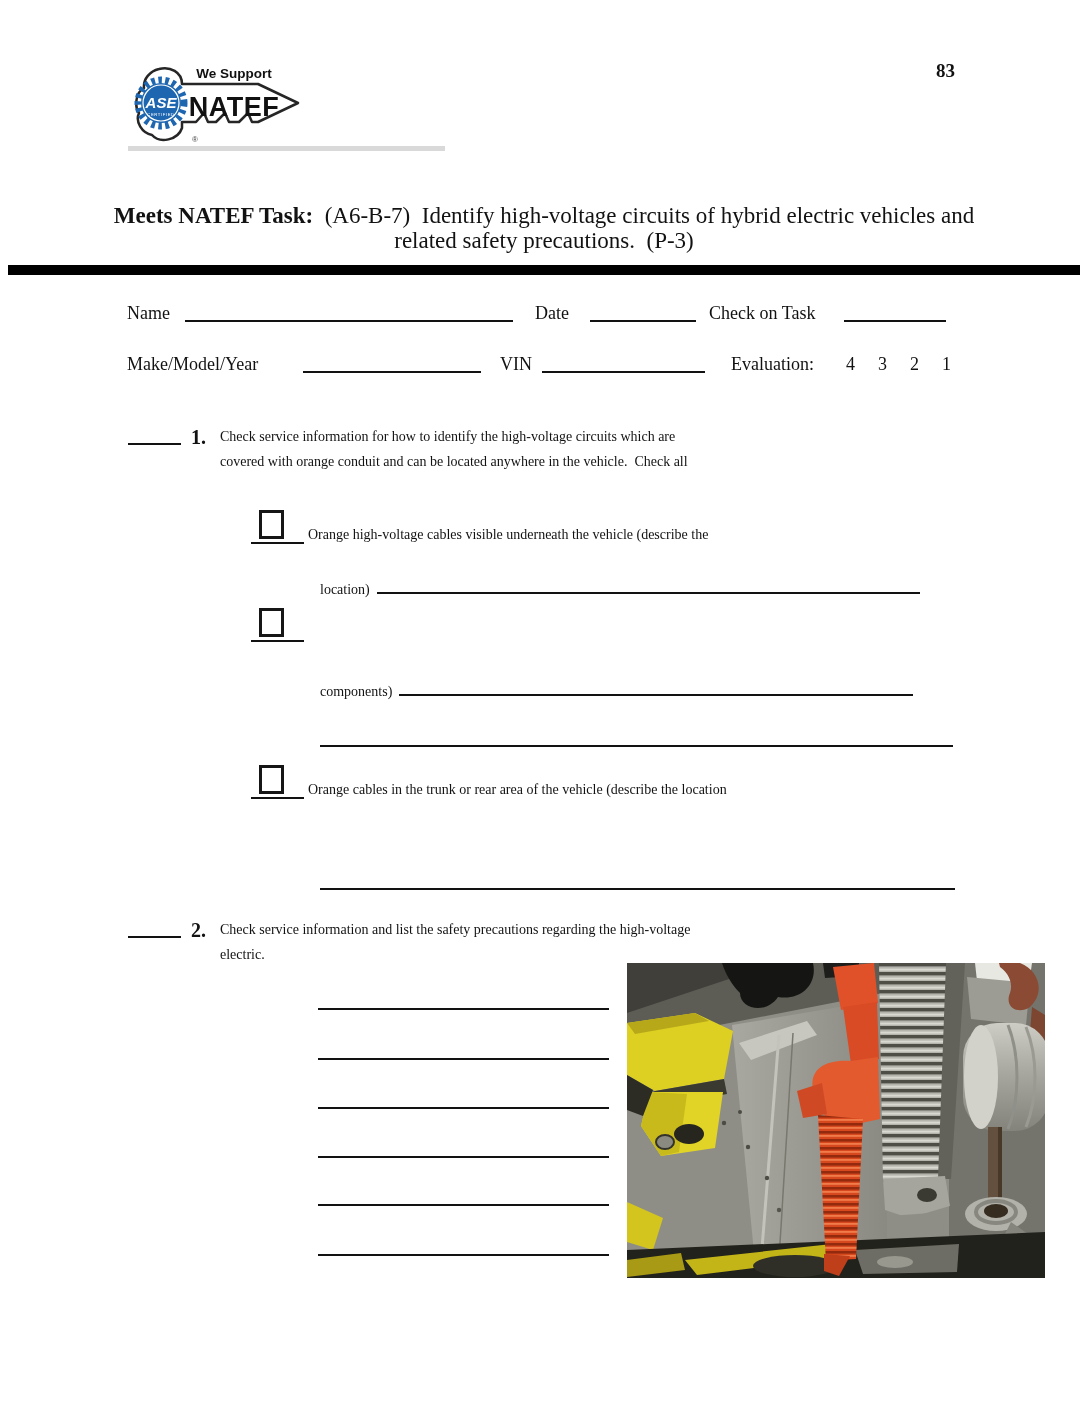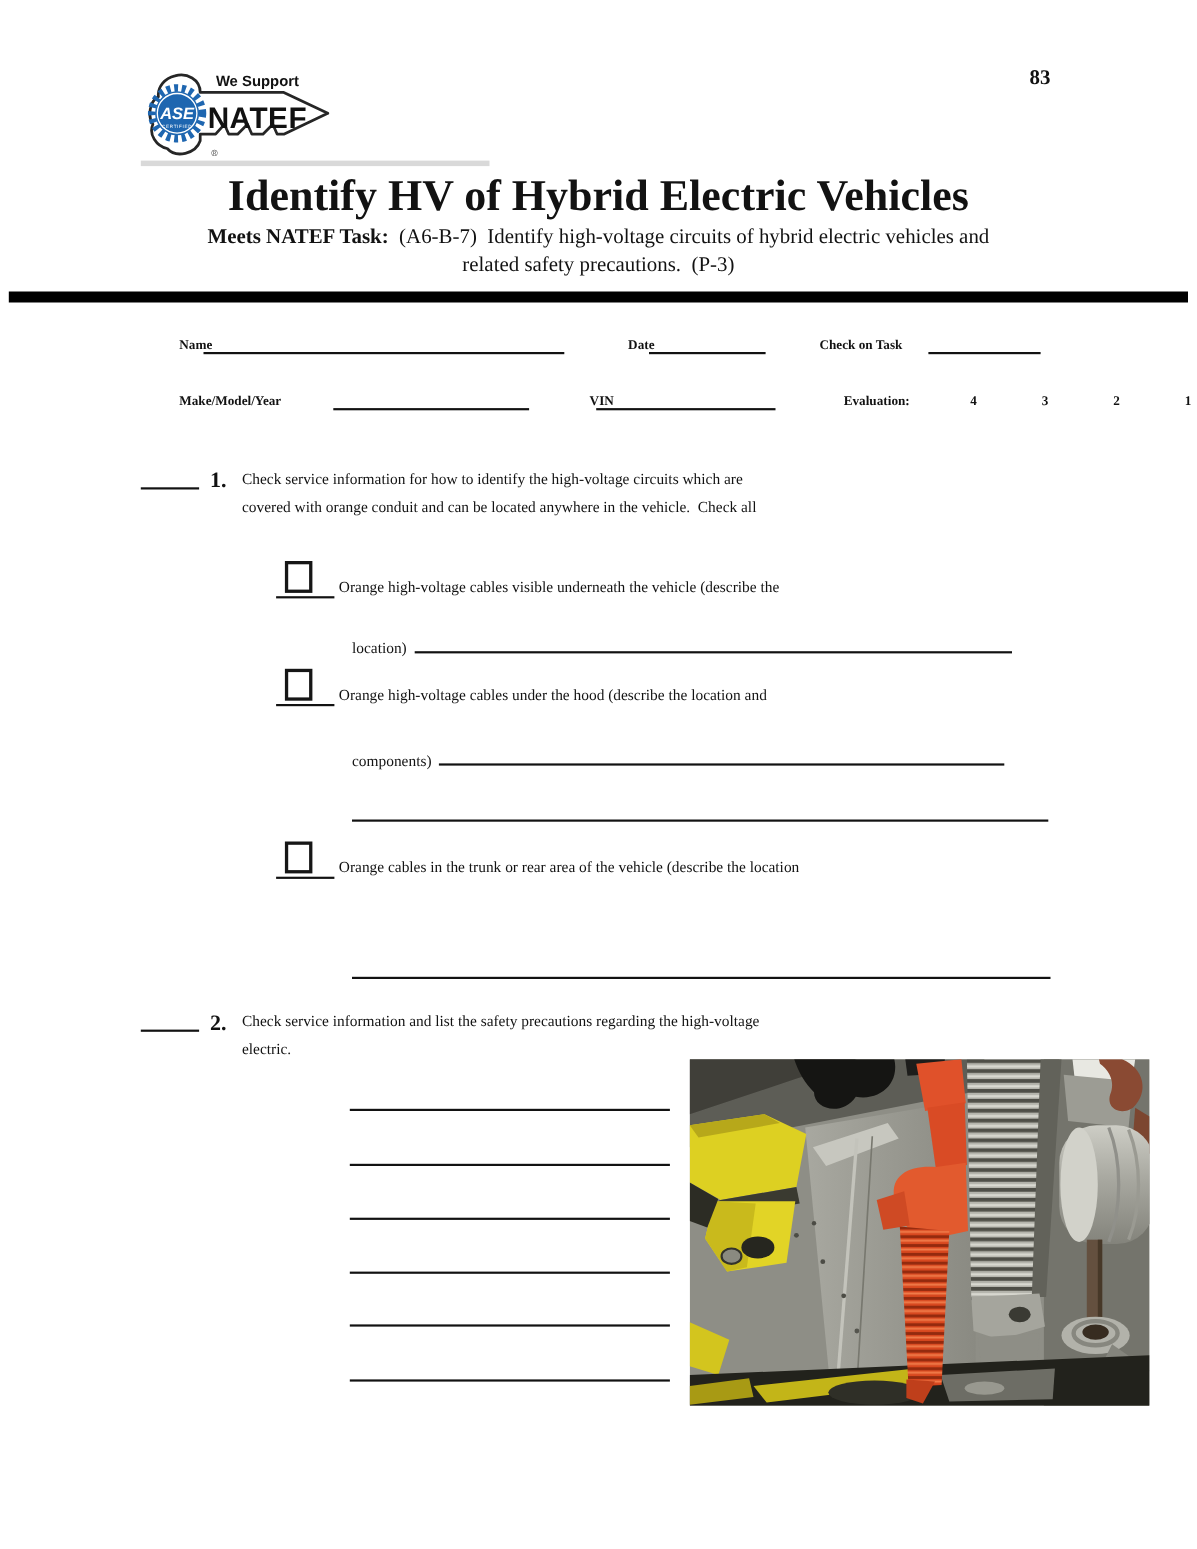--- a/index.html
+++ b/index.html
@@ -8,23 +8,23 @@
     position: relative; width: 1088px; height: 1408px;
     background: #ffffff; color: #121212;
     font-family: "Liberation Serif", "DejaVu Serif", serif;
     overflow: hidden;
   }
   .abs { position: absolute; }
   .t { white-space: pre-wrap; }
   .b { font-weight: bold; }
   .pagenum { font-size: 19px; font-weight: bold; }
   .title { left: 0; top: 156px; width: 100%; text-align: center; font-size: 40px; line-height: 44px; font-weight: bold; }
-  .sub { left: 0; width: 100%; text-align: center; font-size: 19px; line-height: 25px; }
+  .sub { left: 0; width: 100%; text-align: center; font-size: 23px; line-height: 25px; }
   .rule { left: 8px; top: 265px; width: 1072px; height: 10px; background: #000; }
-  .flabel { font-size: 12px; font-weight: bold; line-height: 22px; margin-left: 36px; }
+  .flabel { font-size: 18px; font-weight: normal; line-height: 22px; }
   .uline { height: 20px; border-bottom: 2.5px solid #121212; }
   .body-text { font-size: 14px; line-height: 24.5px; }
   .tasknum { font-size: 20px; font-weight: bold; line-height: 24.5px; }
   .pre-line { width: 53px; height: 19px; border-bottom: 2.5px solid #121212; }
   .cbwrap { width: 53px; height: 34px; border-bottom: 2.5px solid #121212; }
   .cbox { position: absolute; left: 8px; top: 0; width: 25px; height: 29px; border: 3px solid #161616; background: #fff; }
   .fill-line { display: inline-block; border-bottom: 2px solid #121212; height: 21px; margin-left: 7px; vertical-align: baseline; }
   .hline { height: 0; border-bottom: 2px solid #121212; }
   .logo-strip { background: #d9d9d9; }
   .evals { display: flex; gap: 23px; }
@@ -47,21 +47,20 @@
         <text x="31" y="58" text-anchor="middle" font-family="Liberation Sans, sans-serif" font-size="4.2" letter-spacing="0.6" fill="#ffffff">CERTIFIED</text>
       </g>
       <text x="104" y="20" text-anchor="middle" font-family="Liberation Sans, sans-serif" font-size="13.5" font-weight="bold" fill="#111111">We Support</text>
       <text x="104" y="58" text-anchor="middle" font-family="Liberation Sans, sans-serif" font-size="27" font-weight="bold" letter-spacing="0.5" fill="#111111">NATEF</text>
       <text x="62" y="84" font-family="Liberation Sans, sans-serif" font-size="8" fill="#444444">®</text>
     </svg>
   </div>
 
   <div class="abs pagenum t" style="left:936px;top:60px">83</div>
 
-  <div class="abs title t">Identify HV of Hybrid Electric Vehicles</div>
   <div class="abs sub" style="top:203px"><span class="b t">Meets NATEF Task:</span><span class="t">  (A6-B-7)  Identify high-voltage circuits of hybrid electric vehicles and</span></div>
   <div class="abs sub t" style="top:228px">related safety precautions.  (P-3)</div>
 
   <div class="abs rule"></div>
 
   <div class="abs flabel t" style="left:127px;top:302px">Name</div>
   <div class="abs uline" style="left:185px;top:302px;width:328px"></div>
   <div class="abs flabel t" style="left:535px;top:302px">Date</div>
   <div class="abs uline" style="left:590px;top:302px;width:106px"></div>
   <div class="abs flabel t" style="left:709px;top:302px">Check on Task</div>
@@ -88,21 +87,20 @@
 
   <div class="abs cbwrap" style="left:251px;top:510px">
     <span class="cbox"></span>
   </div>
   <div class="abs body-text t" style="left:308px;top:523px">Orange high-voltage cables visible underneath the vehicle (describe the</div>
   <div class="abs body-text" style="left:320px;top:573px"><span class="t">location)</span><span class="fill-line" style="width:543px"></span></div>
 
   <div class="abs cbwrap" style="left:251px;top:608px">
     <span class="cbox"></span>
   </div>
-  <div class="abs body-text t" style="left:308px;top:621px">Orange high-voltage cables under the hood (describe the location and</div>
   <div class="abs body-text" style="left:320px;top:675px"><span class="t">components)</span><span class="fill-line" style="width:514px"></span></div>
   <div class="abs hline" style="left:320px;top:745px;width:633px"></div>
 
   <div class="abs cbwrap" style="left:251px;top:765px">
     <span class="cbox"></span>
   </div>
   <div class="abs body-text t" style="left:308px;top:778px">Orange cables in the trunk or rear area of the vehicle (describe the location</div>
   <div class="abs hline" style="left:320px;top:888px;width:635px"></div>
 
   <div class="abs pre-line" style="left:128px;top:919px"></div>

